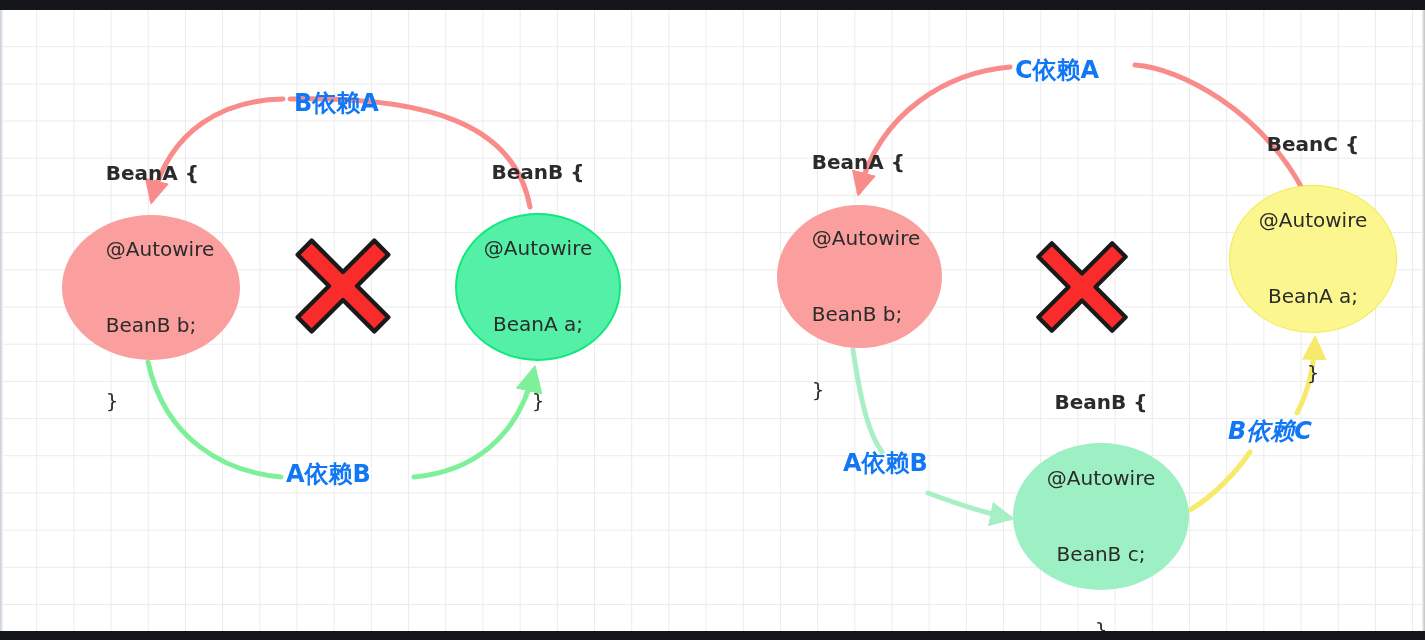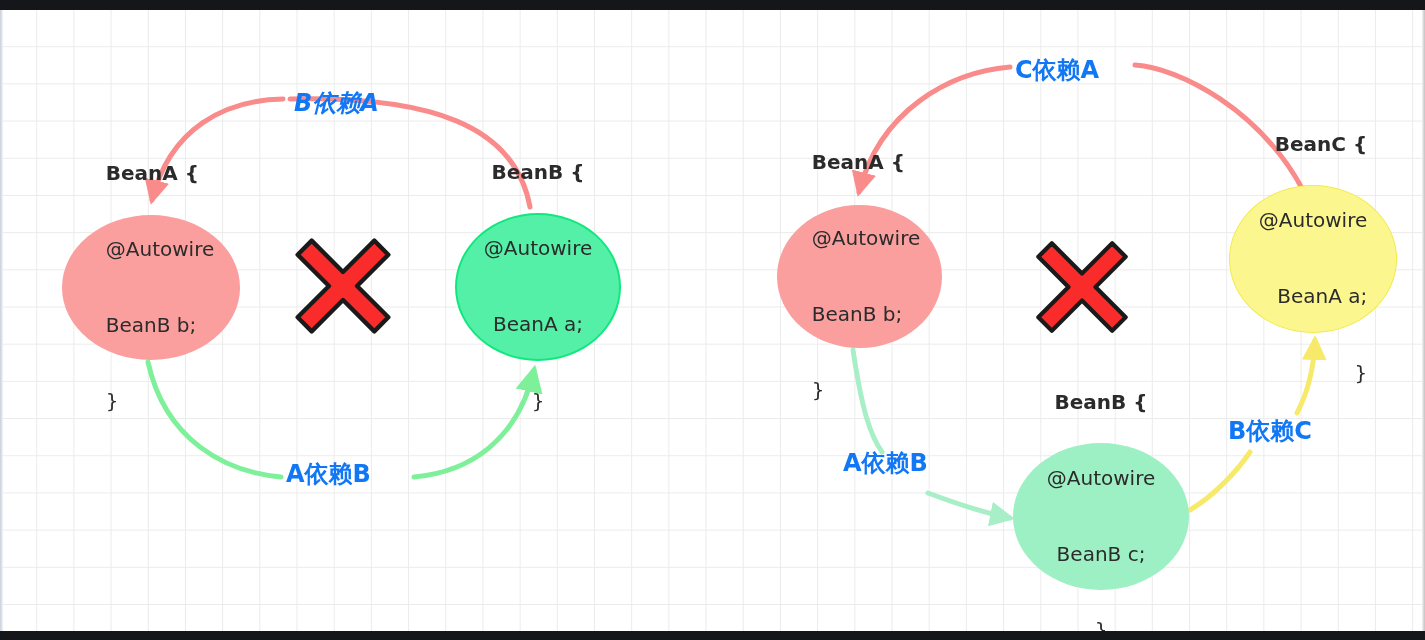--- a/index.html
+++ b/index.html
@@ -101,37 +101,36 @@
   .node-b-right {
     left: 1013px; top: 443px;
     width: 176px; height: 147px;
     background: #9defc4;
   }
   .node-c-right {
     left: 1229px; top: 185px;
     width: 168px; height: 148px;
     background: #fbf78e;
     border: 1px solid #f2ea4c;
-    text-align: right;
   }
 
   .edge-label {
     position: absolute;
     z-index: 22;
     color: #1177f5;
     font-weight: bold;
     font-size: 24px;
     white-space: nowrap;
     letter-spacing: 0px;
   }
-  .lbl-b-dep-a  { left: 294px; top: 87px; font-style: italic; }
+  .lbl-b-dep-a  { left: 294px; top: 87px; }
   .lbl-a-dep-b  { left: 286px; top: 458px; }
   .lbl-c-dep-a  { left: 1015px; top: 54px; }
   .lbl-a-dep-b2 { left: 843px; top: 447px; }
-  .lbl-b-dep-c  { left: 1228px; top: 415px; }
+  .lbl-b-dep-c  { left: 1228px; top: 415px; font-style: italic; }
 
   .xmark {
     position: absolute;
     z-index: 25;
   }
 </style>
 </head>
 <body>
 
 <div id="canvas">

